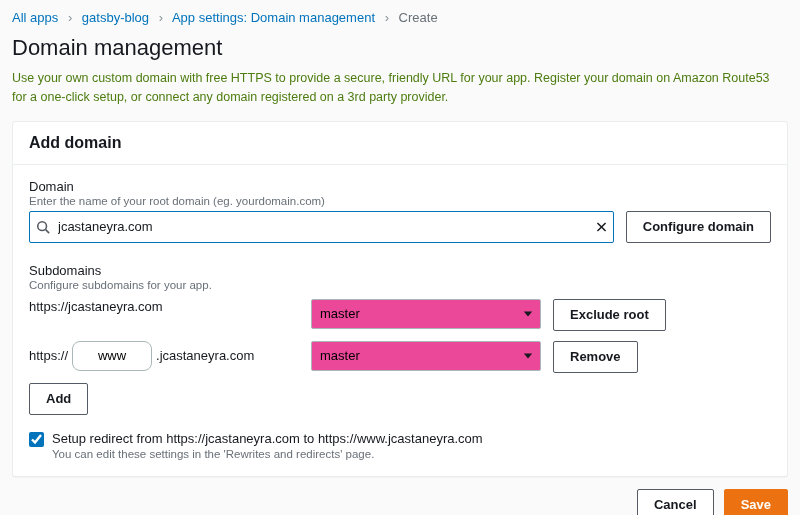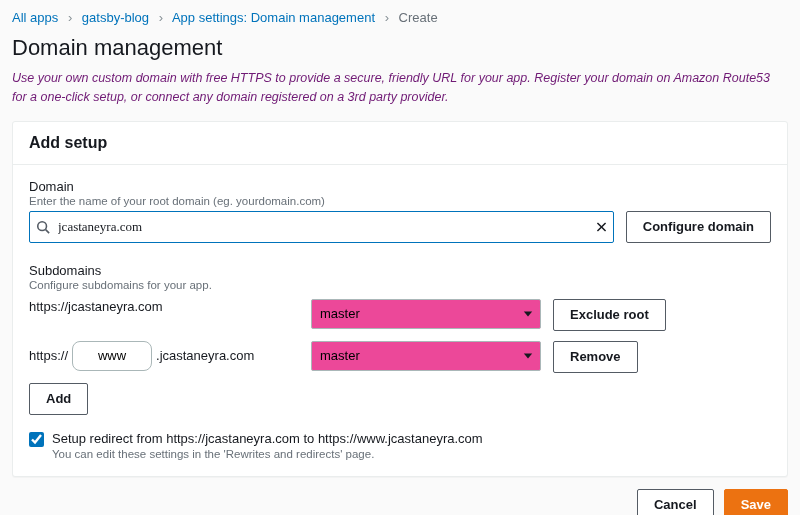--- a/index.html
+++ b/index.html
@@ -2,31 +2,31 @@
 <html><head>
 <meta charset="utf-8">
 <style>
   * { box-sizing: border-box; margin: 0; padding: 0; }
   body { font-family: "Amazon Ember", "Helvetica Neue", Arial, sans-serif; font-size: 13px; color: #16191f; background: #fafafa; padding: 10px 12px; }
   .breadcrumb { font-size: 13px; margin-bottom: 10px; }
   .breadcrumb a { color: #0073bb; text-decoration: none; }
   .breadcrumb .sep { color: #879196; margin: 0 6px; }
   .breadcrumb .current { color: #687078; }
   h1 { font-size: 22px; font-weight: 400; margin-bottom: 8px; }
-  .desc { color: #701a75; font-size: 12.5px; line-height: 1.5; margin-bottom: 14px; max-width: 760px; font-style: italic; }
+  .desc { color: #4d7c0f; font-size: 12.5px; line-height: 1.5; margin-bottom: 14px; max-width: 760px; }
   .panel { background: #fff; border: 1px solid #eaeded; border-radius: 3px; box-shadow: 0 1px 1px rgba(0,0,0,0.03); }
   .panel-header { padding: 12px 16px; border-bottom: 1px solid #eaeded; }
   .panel-header h2 { font-size: 16px; font-weight: 700; }
   .panel-body { padding: 14px 16px 16px; }
   .field-label { font-size: 13px; color: #16191f; }
   .field-hint { font-size: 11.5px; color: #687078; margin: 1px 0 4px; }
   .section-gap { margin-top: 20px; }
   .domain-row { display: flex; gap: 12px; align-items: stretch; }
   .input-wrap { position: relative; flex: 1; }
-  .input-wrap input { width: 100%; height: 32px; border: 1px solid #0073bb; border-radius: 2px; padding: 0 30px 0 28px; font-size: 13px; color: #16191f; outline: none; font-family: Liberation Serif, serif; }
+  .input-wrap input { width: 100%; height: 32px; border: 1px solid #0073bb; border-radius: 2px; padding: 0 30px 0 28px; font-size: 13px; color: #16191f; outline: none; }
   .search-icon { position: absolute; left: 7px; top: 50%; transform: translateY(-50%); color: #545b64; }
   .clear-icon { position: absolute; right: 6px; top: 50%; transform: translateY(-50%); color: #16191f; cursor: pointer; }
   .btn { display: inline-flex; align-items: center; justify-content: center; height: 32px; padding: 0 16px; border: 1px solid #545b64; border-radius: 2px; background: #fff; font-size: 13px; color: #16191f; cursor: pointer; font-weight: 700; }
   .btn-primary { background: #ec7211; border-color: #ec7211; color: #fff; font-weight: 700; }
   .sub-row { display: flex; gap: 12px; align-items: flex-start; margin-bottom: 10px; }
   .col-domain { width: 270px; display: flex; align-items: center; gap: 4px; font-size: 13px; }
   .col-branch { width: 230px; }
   .col-action { }
   .select { width: 100%; height: 30px; border: 1px solid #aab7b8; border-radius: 2px; padding: 0 26px 0 8px; font-size: 13px; background: #ec4899; appearance: none; -webkit-appearance: none; }
   .select-wrap { position: relative; }
@@ -51,21 +51,21 @@
   <a href="#">App settings: Domain management</a>
   <span class="sep">›</span>
   <span class="current">Create</span>
 </div>
 
 <h1>Domain management</h1>
 <p class="desc">Use your own custom domain with free HTTPS to provide a secure, friendly URL for your app. Register your domain on Amazon Route53 for a one-click setup, or connect any domain registered on a 3rd party provider.</p>
 
 <div class="panel">
   <div class="panel-header">
-    <h2>Add setup</h2>
+    <h2>Add domain</h2>
   </div>
   <div class="panel-body">
 
     <div class="field-label">Domain</div>
     <div class="field-hint">Enter the name of your root domain (eg. yourdomain.com)</div>
     <div class="domain-row">
       <div class="input-wrap">
         <span class="search-icon">
           <svg width="14" height="14" viewBox="0 0 16 16" fill="none" stroke="currentColor" stroke-width="1.8">
               <circle cx="7" cy="7" r="5"></circle>

